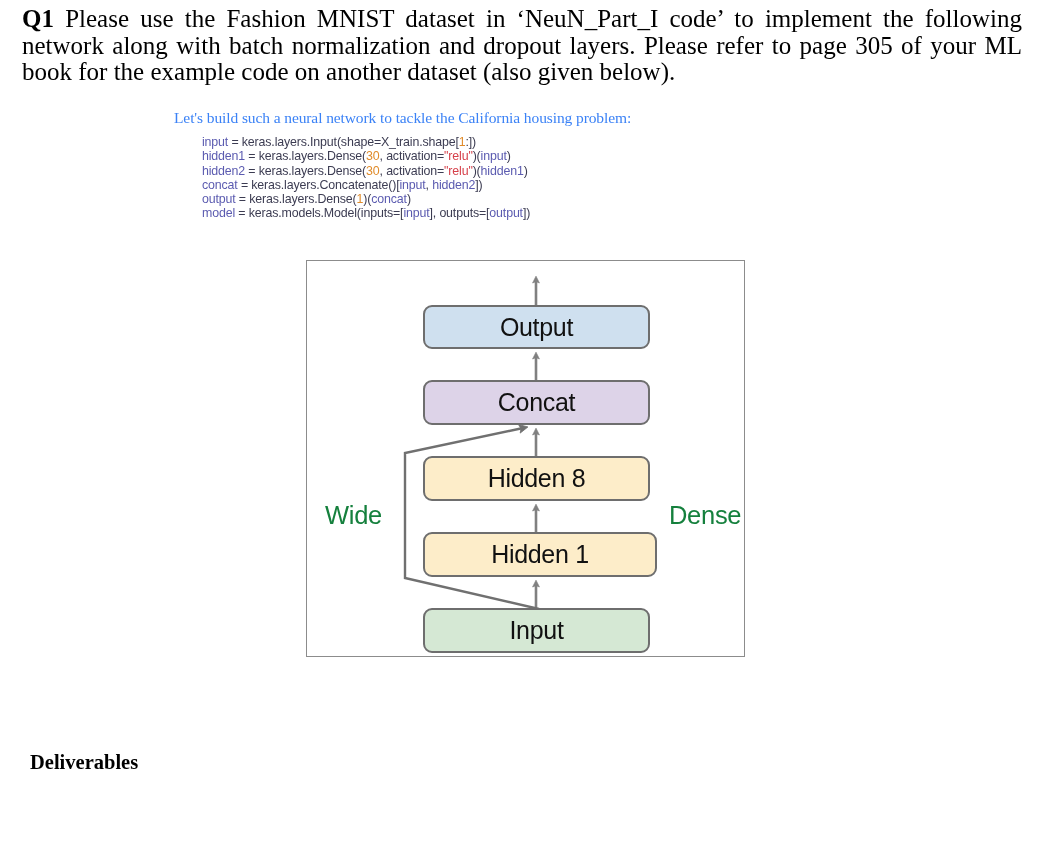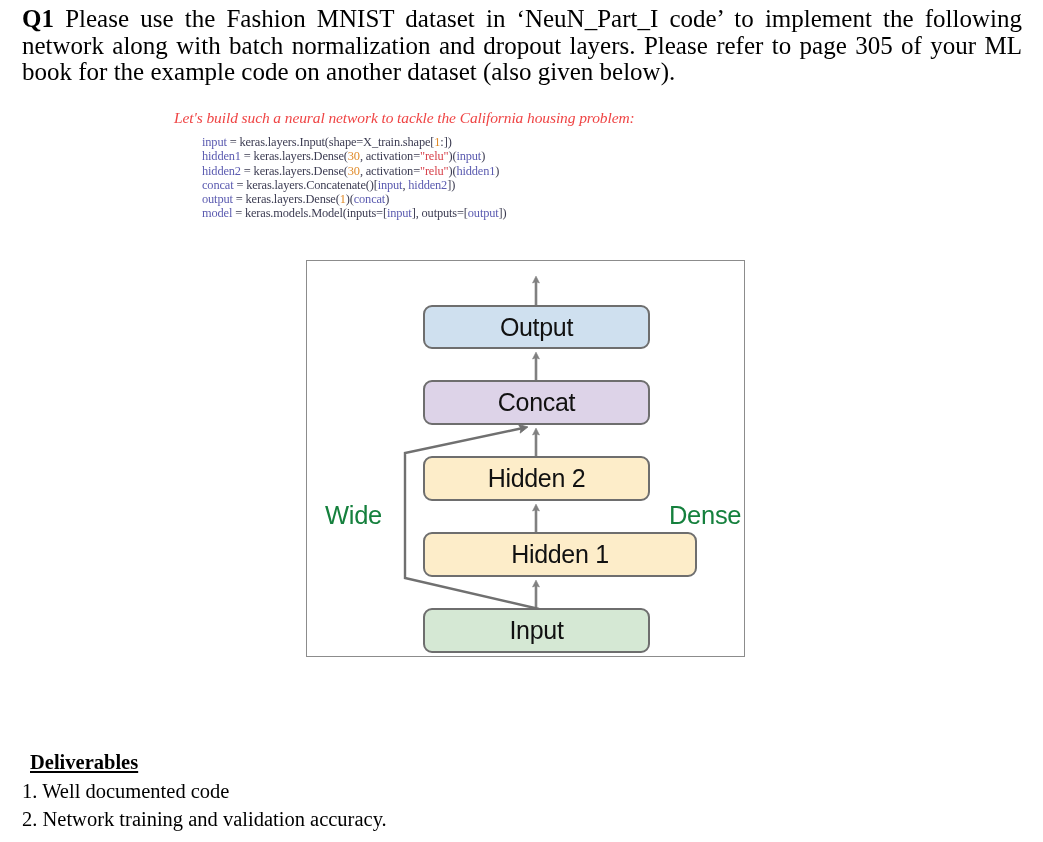--- a/index.html
+++ b/index.html
@@ -35,28 +35,27 @@
   #book-excerpt {
     position: absolute;
     left: 174px;
     top: 108px;
     width: 660px;
   }
   #excerpt-caption {
     font-family: "Liberation Serif", "DejaVu Serif", serif;
     font-size: 15.5px;
     line-height: 19px;
-    color: #ef4444;
+    color: #3b82f6;
     letter-spacing: -0.1px;
-    font-style: italic;
   }
   #code-listing {
     margin-top: 8px;
     margin-left: 28px;
-    font-family: Liberation Serif, serif;
+    font-family: Liberation Sans, sans-serif;
     font-size: 12.4px;
     line-height: 14.3px;
     white-space: pre;
     color: #3f3f6b;
     letter-spacing: -0.15px;
   }
   .code-line { display: block; }
   .tok-var   { color: #5b5bb0; }
   .tok-plain { color: #3c3c52; }
   .tok-num   { color: #e08b2a; }
@@ -107,21 +106,20 @@
     position: absolute;
     left: 22px;
     top: 748px;
     width: 640px;
     font-size: 20.5px;
     line-height: 28.5px;
   }
   #deliverables-heading {
     font-weight: bold;
     padding-left: 8px;
-    text-decoration: underline;
   }
   .deliverable-item { display: block; }
 </style>
 </head>
 <body>
 
 <div id="question-block">
   <span class="q-label">Q1</span><span> Please use the Fashion MNIST dataset in ‘NeuN_Part_I code’ to implement the following network along with batch normalization and dropout layers. Please refer to page 305 of your ML book for the example code on another dataset (also given below).</span>
 </div>
 
@@ -154,33 +152,29 @@
   </svg>
 
   <div id="node-layer">
       <div class="node-box" style="left: 116px; width: 227px; top: 44px; height: 44px; background: rgb(207, 224, 239); border-color: rgb(110, 110, 110);">
         <span>Output</span>
       </div>
       <div class="node-box" style="left: 116px; width: 227px; top: 119px; height: 45px; background: rgb(221, 211, 232); border-color: rgb(110, 110, 110);">
         <span>Concat</span>
       </div>
       <div class="node-box" style="left: 116px; width: 227px; top: 195px; height: 45px; background: rgb(253, 237, 201); border-color: rgb(110, 110, 110);">
-        <span>Hidden 2</span>
+        <span>Hidden 8</span>
       </div>
-      <div class="node-box" style="left: 116px; width: 274px; top: 271px; height: 45px; background: rgb(253, 237, 201); border-color: rgb(110, 110, 110);">
+      <div class="node-box" style="left: 116px; width: 234px; top: 271px; height: 45px; background: rgb(253, 237, 201); border-color: rgb(110, 110, 110);">
         <span>Hidden 1</span>
       </div>
       <div class="node-box" style="left: 116px; width: 227px; top: 347px; height: 45px; background: rgb(213, 232, 212); border-color: rgb(110, 110, 110);">
         <span>Input</span>
       </div>
     </div>
 
   <span class="side-label" style="left:18px; top:240px;">Wide</span>
   <span class="side-label" style="left:362px; top:240px;">Dense</span>
 </div>
 
 <div id="deliverables-block">
   <div id="deliverables-heading">Deliverables</div>
-  <div id="deliverables-list">
-      <div class="deliverable-item">1. Well documented code</div>
-      <div class="deliverable-item">2. Network training and validation accuracy.</div>
-    </div>
 </div>
 
 </body></html>

